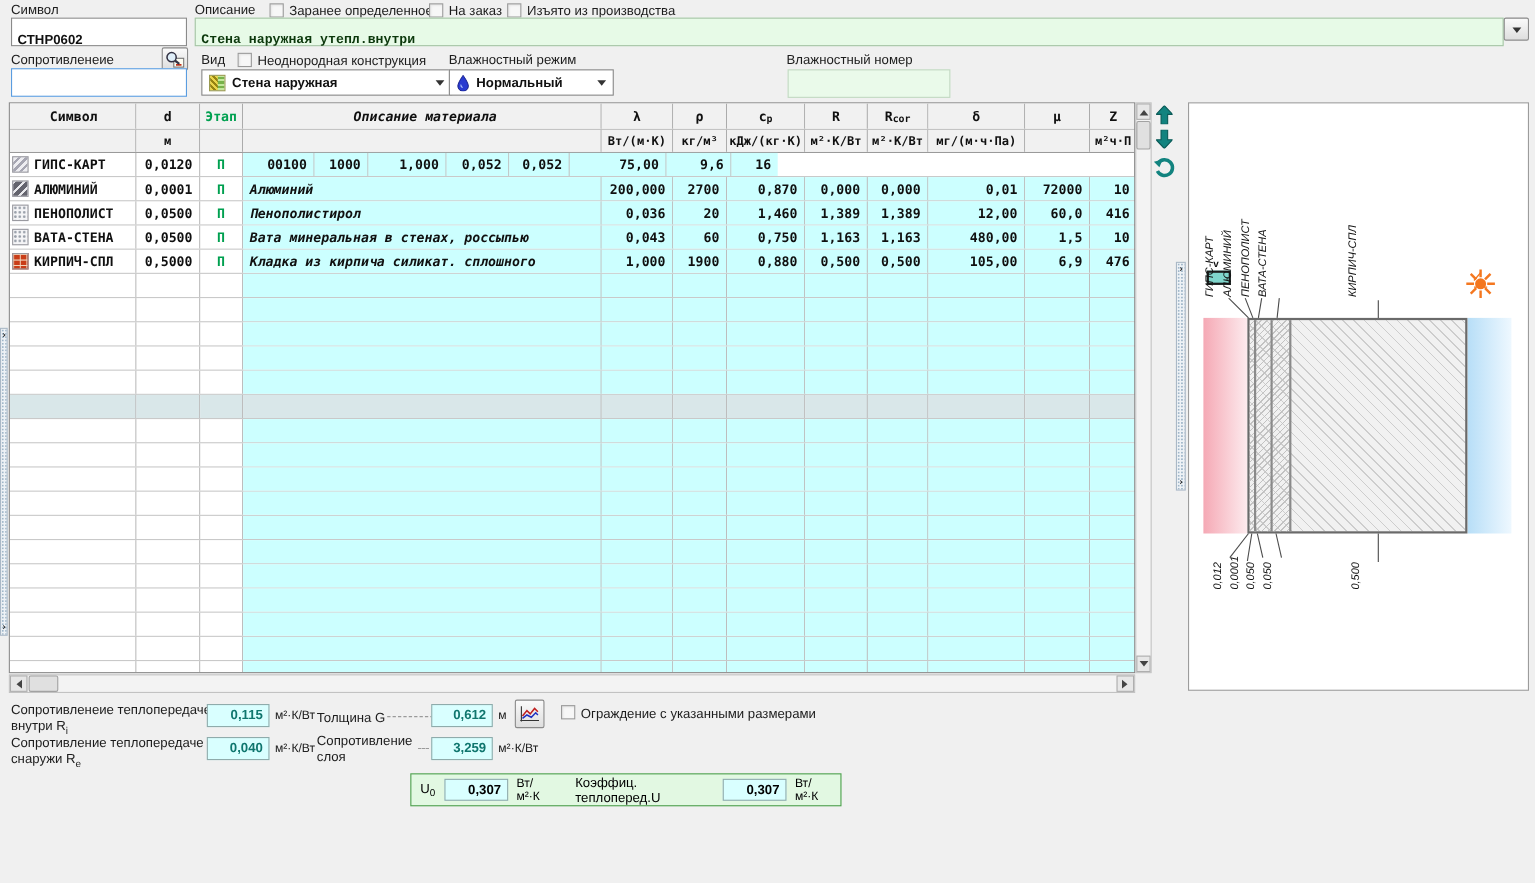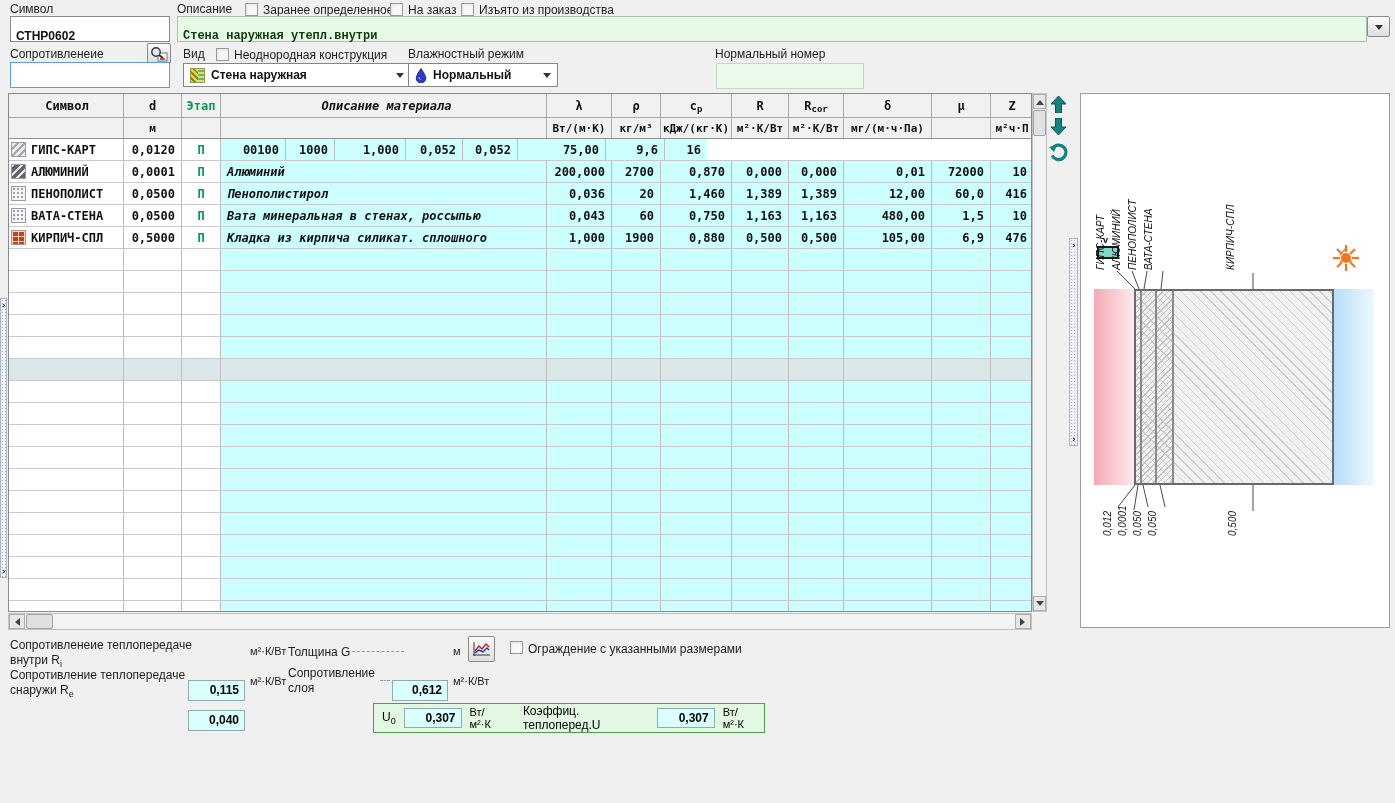--- a/index.html
+++ b/index.html
@@ -53,21 +53,21 @@
   .sb-thumb{position:absolute;background:#e0e0e0;border:1px solid #a2a2a2;border-radius:2px;box-sizing:border-box;}
   .tri-up{width:0;height:0;border:4px solid transparent;border-bottom:5px solid #444;margin-top:-3px;}
   .tri-dn{width:0;height:0;border:4px solid transparent;border-top:5px solid #444;margin-bottom:-3px;}
   .tri-lf{width:0;height:0;border:4px solid transparent;border-right:5px solid #444;margin-left:-3px;}
   .tri-rt{width:0;height:0;border:4px solid transparent;border-left:5px solid #444;margin-right:-3px;}
   .splitter{position:absolute;background:#eef2f6;border:1px solid #aab8c6;box-sizing:border-box;
     background-image:radial-gradient(#9fb6c9 0.7px,transparent 1px);background-size:3px 3px;}
   .split-glyph{position:absolute;font:bold 9px "DejaVu Sans Mono",monospace;color:#222;}
   
   .resfld{position:absolute;background:#d9ffff;border:1px solid #8fabab;font:bold 12px "Liberation Sans",sans-serif;
-    text-align:right;padding:2px 5px;box-sizing:border-box;color:#000000;margin-top:40px;}
+    text-align:right;padding:2px 5px;box-sizing:border-box;color:#0f766e;}
   .unit{position:absolute;font:11px "Liberation Sans",sans-serif;color:#222;white-space:nowrap;}
   .sb2{font-size:9px;vertical-align:-3px;}
   #u0box{position:absolute;left:373px;top:703px;width:392px;height:30px;background:#e2f8e2;
     border:1px solid #4e9e4e;box-sizing:border-box;display:flex;align-items:center;padding:0 8px;gap:8px;
     font:12px "Liberation Sans",sans-serif;}
   #u0box .fld{background:#d9ffff;border:1px solid #8fabab;width:62px;height:20px;box-sizing:border-box;
     font-weight:bold;text-align:right;padding:2px 5px;}
   
   #panel{position:absolute;left:1080px;top:93px;width:310px;height:535px;background:#fff;
     border:1px solid #9c9c9c;box-sizing:border-box;overflow:hidden;}
@@ -133,21 +133,21 @@
   <div class="lbl" style="left:408px;top:47px">Влажностный режим</div>
   <div class="combo" style="left:408px;top:63px;width:150px;height:24px">
     <svg width="12" height="15" viewBox="0 0 12 15">
       <path d="M6 0.5 C6 0.5 1.2 7.2 1.2 10.2 a4.8 4.8 0 0 0 9.6 0 C10.8 7.2 6 0.5 6 0.5 Z" fill="#2a3bd0" stroke="#101a80" stroke-width="0.8"></path>
       <path d="M4 9 a2.4 2.4 0 0 0 1.6 2.6" stroke="#bcd0ff" stroke-width="1" fill="none"></path>
     </svg>
     <span>Нормальный</span>
     <span class="darr"></span>
   </div>
 
-  <div class="lbl" style="left:715px;top:47px">Нормальный номер</div>
+  <div class="lbl" style="left:715px;top:47px">Влажностный номер</div>
   <div class="inp" style="left:716px;top:63px;width:148px;height:20px;background:#eafaea;border:1px solid #c2d8c2"></div>
 
   <div id="grid">
     <div class="row hrow" id="header-row">
         <div class="cell hcell c0">
           <span>Символ</span>
           <span class="hsub"></span>
         </div>
         <div class="cell hcell c1">
           <span>d</span>

